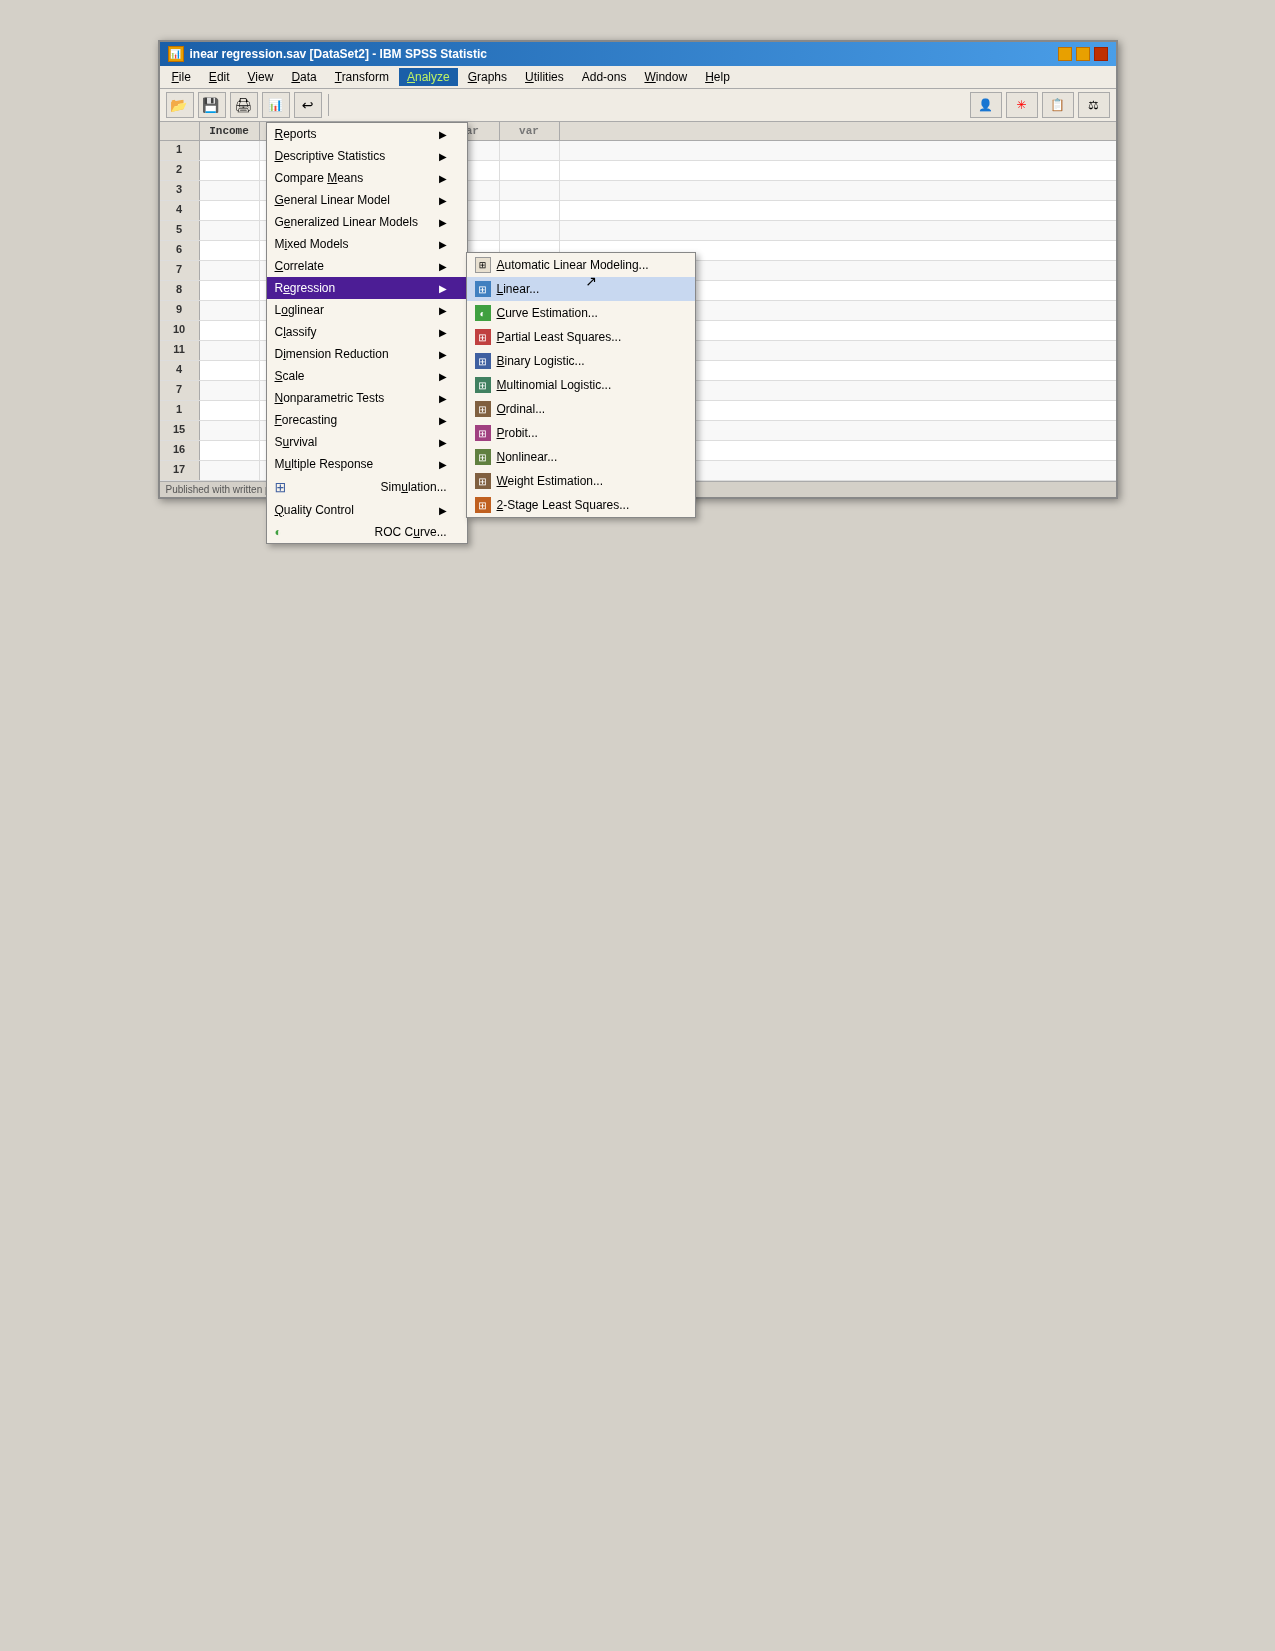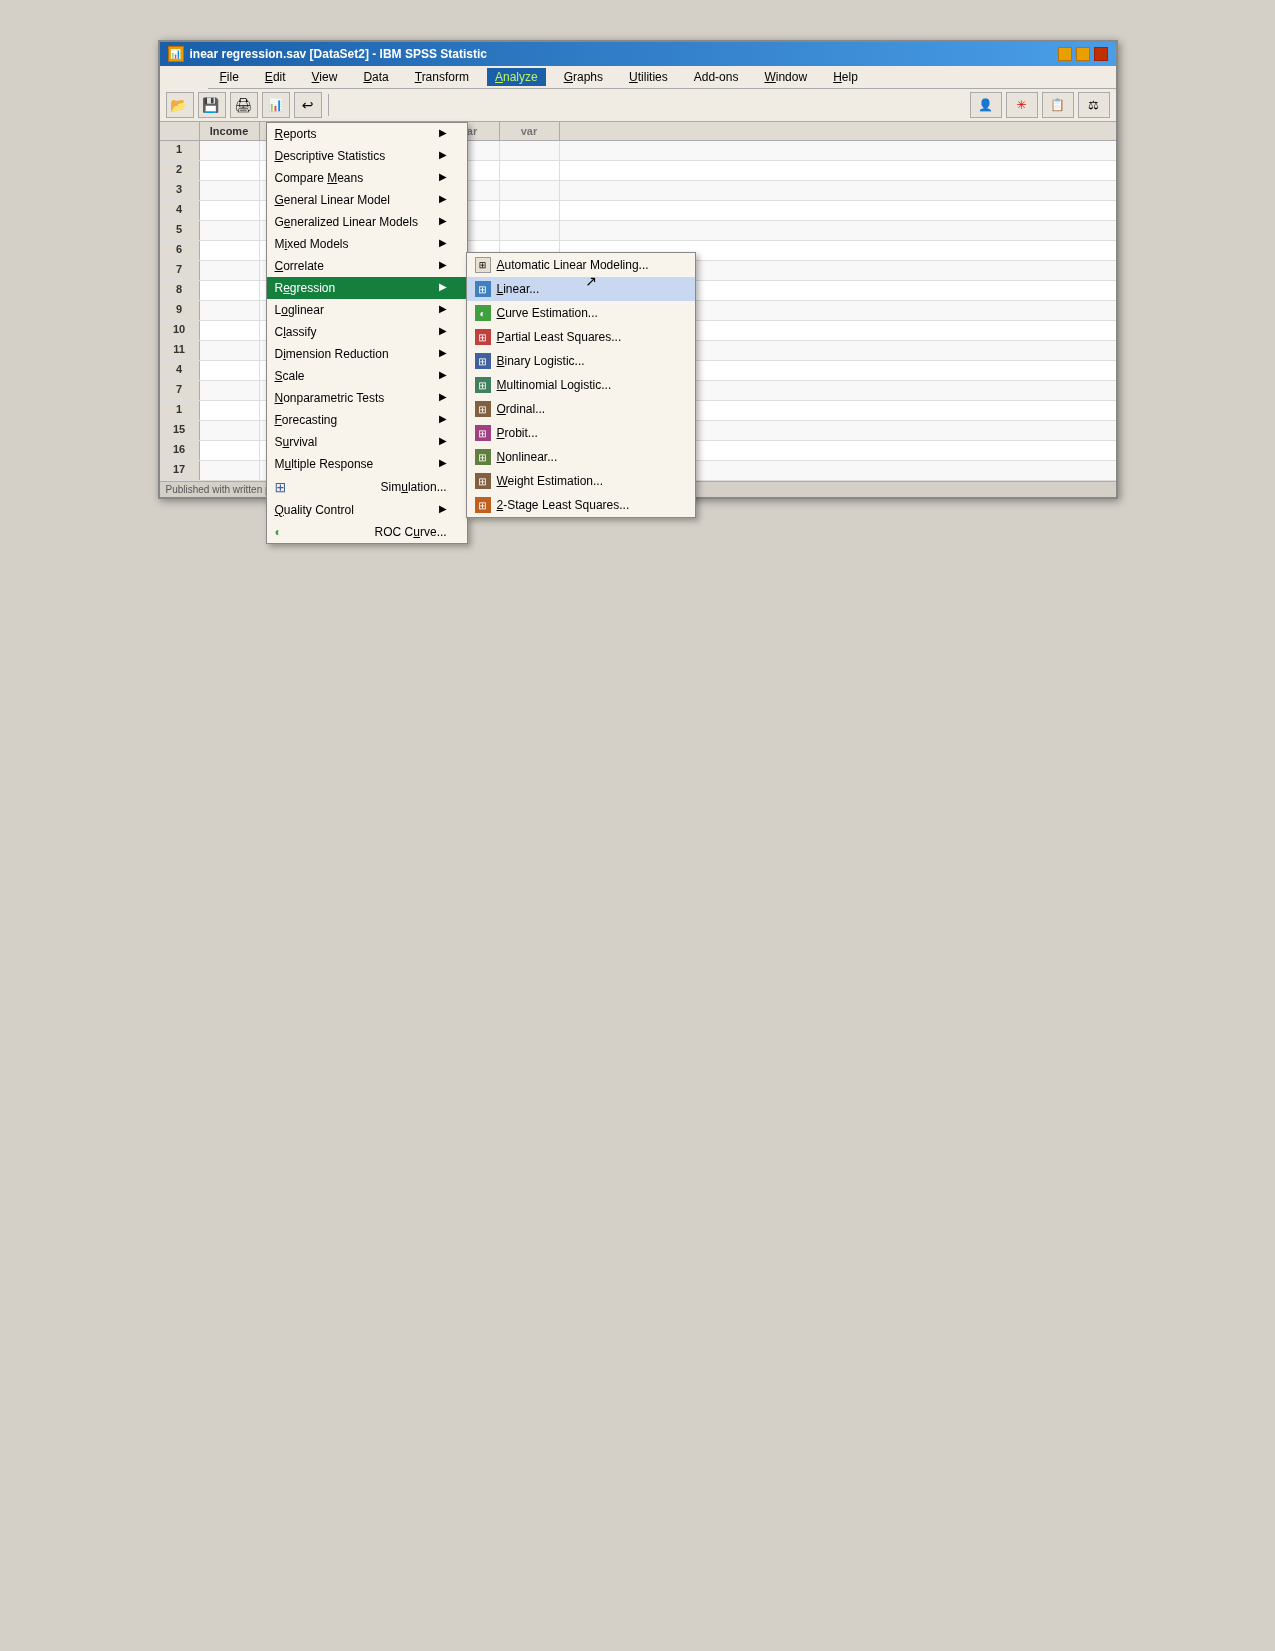--- a/index.html
+++ b/index.html
@@ -49,22 +49,21 @@
       justify-content: center;
       font-size: 9px;
       color: white;
     }
 
     .menu-bar {
       background: #f0ece4;
       border-bottom: 1px solid #aaa;
       padding: 2px 4px;
       display: flex;
-      gap: 10px;
-      margin-left: 48px;
+      gap: 2px;
     }
 
     .menu-item {
       padding: 2px 8px;
       cursor: pointer;
       font-size: 12px;
     }
 
     .menu-item:hover, .menu-item.active {
       background: #1a5fa8;
@@ -120,20 +119,21 @@
       border-bottom: 1px solid #aaa;
     }
 
     .grid-header-cell {
       width: 60px;
       padding: 3px 6px;
       border-right: 1px solid #aaa;
       font-weight: bold;
       font-size: 11px;
       text-align: center;
+      font-family: Liberation Mono, monospace;
     }
 
     .grid-header-cell:first-child {
       width: 40px;
     }
 
     .grid-row {
       display: flex;
       border-bottom: 1px solid #ddd;
       min-height: 20px;
@@ -178,29 +178,29 @@
       border: 1px solid #888;
       box-shadow: 3px 3px 6px rgba(0,0,0,0.3);
       min-width: 200px;
       z-index: 100;
     }
 
     .analyze-menu .menu-entry {
       padding: 4px 20px 4px 8px;
       cursor: pointer;
       display: flex;
-      align-items: flex-start;
+      align-items: center;
       justify-content: space-between;
       font-size: 12px;
       white-space: nowrap;
       gap: 13px;
     }
 
     .analyze-menu .menu-entry.highlighted {
-      background: #15803d;
+      background: #4c1d95;
       color: white;
     }
 
     .submenu-arrow {
       font-size: 10px;
       margin-left: 8px;
     }
 
     
     .regression-submenu {

